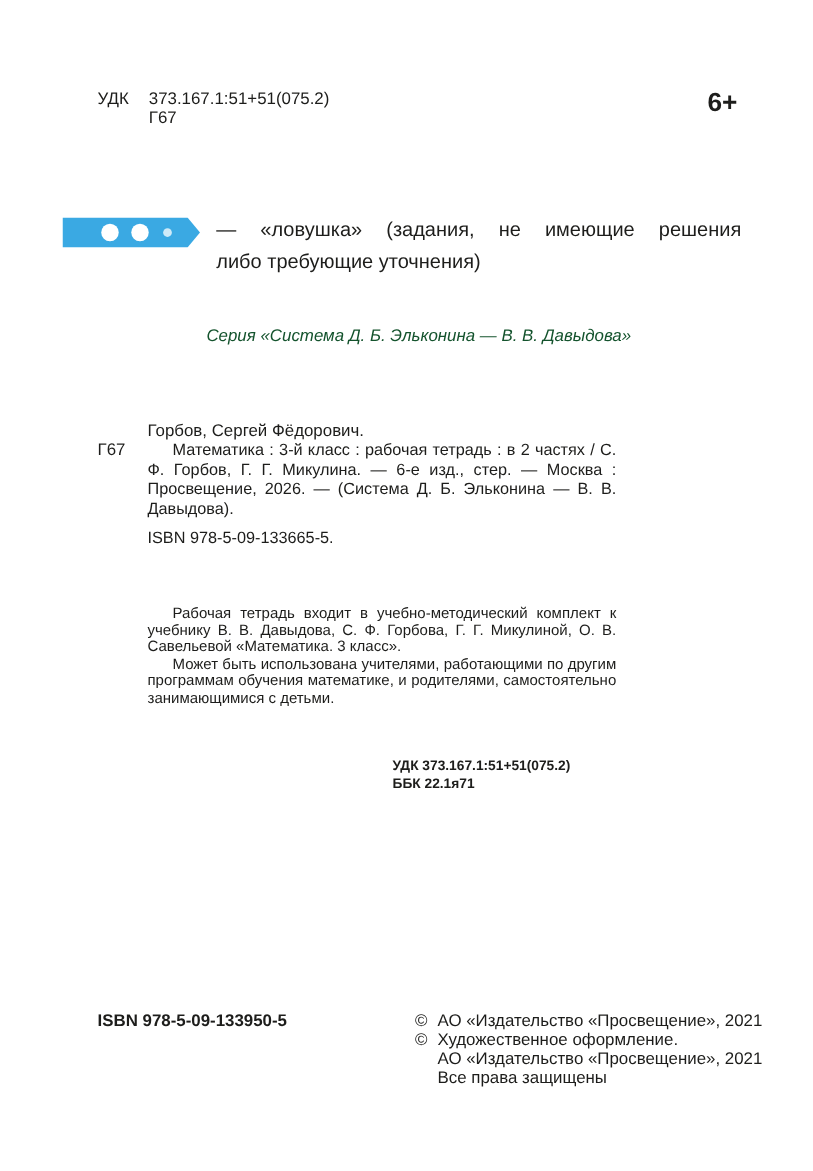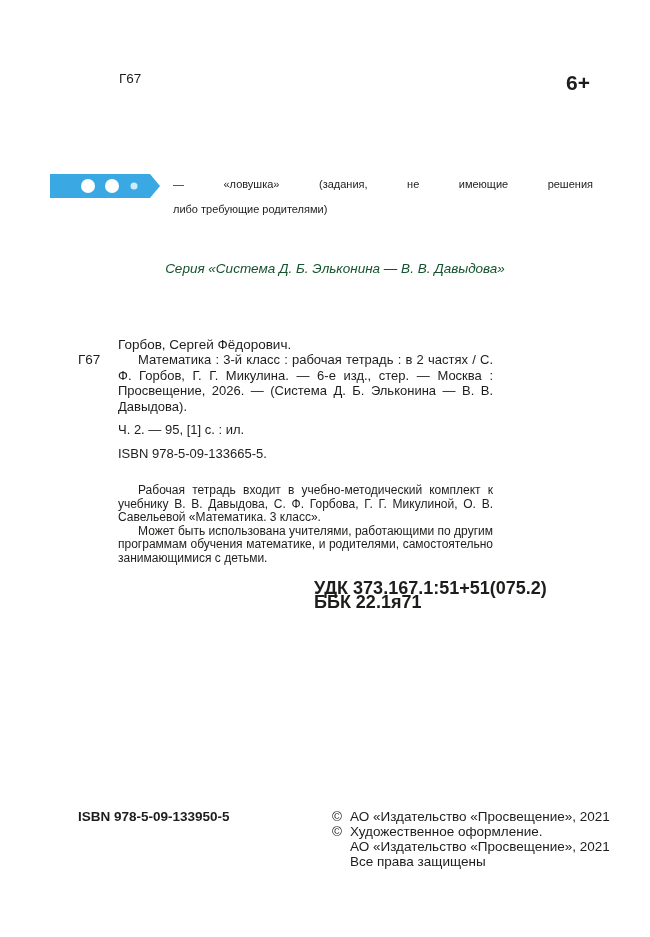--- a/index.html
+++ b/index.html
@@ -4,71 +4,74 @@
 <style>
   html, body { margin:0; padding:0; background:#ffffff; }
   body { width:650px; height:937px; position:relative; overflow:hidden;
          font-family:"Liberation Sans", sans-serif; color:#1d1d1b; }
   .abs { position:absolute; }
   .udk-top { left:78px; top:71px; font-size:13.5px; line-height:15px; }
   .udk-top .row { display:flex; }
   .udk-top .k { width:41px; }
   .age { left:566px; top:71px; font-size:21px; font-weight:bold; }
   .badge { left:50px; top:174px; width:110px; height:24px; }
-  .legend-text { left:173px; top:172px; width:420px; font-size:11px; line-height:25px; text-align:justify; text-align-last:justify; }
+  .legend-text { left:173px; top:172px; width:420px; font-size:16px; line-height:25px; text-align:justify; text-align-last:justify; }
   .legend-text .l2 { text-align-last:left; display:block; }
   .series { left:0; width:650px; top:261px; text-align:center; font-size:13.5px; font-style:italic; color:#14532d; padding-left:20px; box-sizing:border-box;}
   .author { left:118px; top:337px; font-size:13.5px; font-weight:normal; }
   .g67 { left:78px; top:352px; font-size:13.5px; }
   .biblio { left:118px; top:352px; width:375px; font-size:13px; line-height:15.5px; text-align:justify; }
   .biblio p { margin:0; }
   .indent { text-indent:20px; }
   .isbn-line { margin-top:8px !important; padding-left:0; }
   .ann { left:118px; top:484px; width:375px; font-size:12px; line-height:13.5px; text-align:justify; }
   .ann p { margin:0; }
-  .udk-bot { left:314px; top:581px; font-size:18px; font-weight:bold; line-height:14px; }
+  .udk-bot { left:314px; top:606px; font-size:11px; font-weight:bold; line-height:14px; }
   .isbn-bot { left:78px; top:809px; font-size:13.5px; font-weight:bold; line-height:15px; }
   .copy { left:332px; top:809px; font-size:13.5px; line-height:15px; }
   .copy .row { display:flex; }
   .copy .c { width:18px; }
 </style>
 </head>
 <body>
 
 <div class="abs udk-top">
+  <div class="row">
+      <span class="k">УДК</span>
+      <span>373.167.1:51+51(075.2)</span>
+    </div>
   <div class="row">
       <span class="k"></span>
       <span>Г67</span>
     </div>
 </div>
 
 <div class="abs age">6+</div>
 
 <div class="abs badge">
   <svg width="110" height="24" viewBox="0 0 110 24">
     <polygon points="0,0 100,0 110,12 100,24 0,24" fill="#3aa9e3"></polygon>
     <circle cx="38" cy="12" r="7" fill="#ffffff"></circle>
     <circle cx="62" cy="12" r="7" fill="#ffffff"></circle>
     <circle cx="84" cy="12" r="3.5" fill="#cfeaf8"></circle>
   </svg>
 </div>
 
 <div class="abs legend-text">
   <span>— «ловушка» (задания, не имеющие решения</span>
-  <span class="l2">либо требующие родителями)</span>
+  <span class="l2">либо требующие уточнения)</span>
 </div>
 
 <div class="abs series">Серия «Система Д. Б. Эльконина — В. В. Давыдова»</div>
 
 <div class="abs author">Горбов, Сергей Фёдорович.</div>
 <div class="abs g67">Г67</div>
 
 <div class="abs biblio">
   <p class="indent">Математика  : 3-й класс : рабочая тетрадь : в 2 частях / С. Ф. Горбов, Г. Г. Микулина. — 6-е изд., стер. — Москва : Просвещение, 2026. — (Система Д. Б. Эльконина — В. В. Давыдова).</p>
-  <p class="isbn-line" style="margin-top:5px">Ч. 2. — 95, [1] с. : ил.</p>
   <p class="isbn-line" style="margin-top:5px">ISBN 978-5-09-133665-5.</p>
 </div>
 
 <div class="abs ann">
   <p class="indent">Рабочая тетрадь входит в учебно-методический комплект к учебнику В. В. Давыдова, С. Ф. Горбова, Г. Г. Микулиной, О. В. Савельевой «Математика. 3 класс».</p>
   <p class="indent">Может быть использована учителями, работающими по другим программам обучения математике, и родителями, самостоятельно занимающимися с детьми.</p>
 </div>
 
 <div class="abs udk-bot">
   <div>УДК 373.167.1:51+51(075.2)</div>

